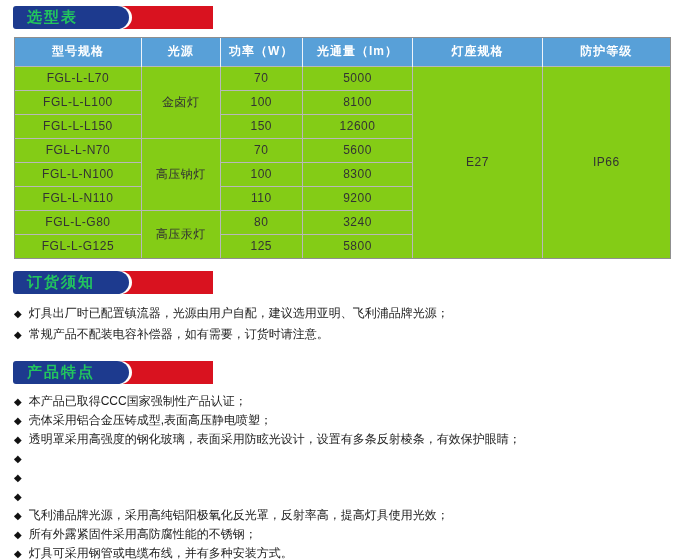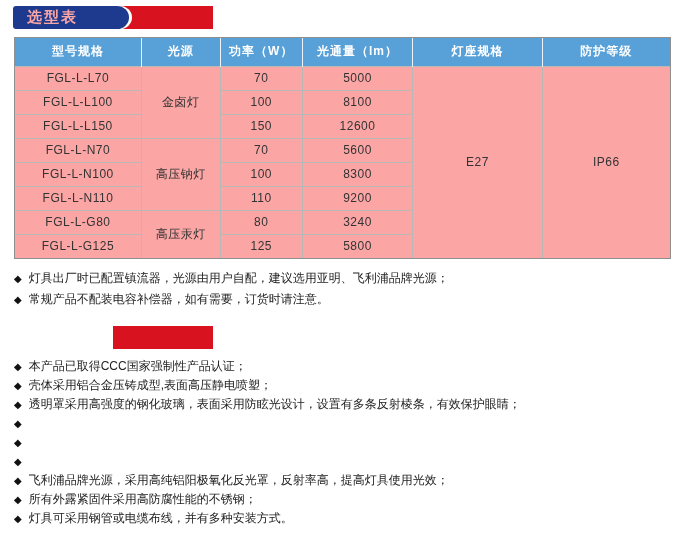--- a/index.html
+++ b/index.html
@@ -29,21 +29,21 @@
   .banner .blue-pill {
     position: absolute;
     left: 0; top: 0; bottom: 0;
     width: 116px;
     background: #1d3a8e;
     border-radius: 3px 12px 12px 3px / 3px 11.5px 11.5px 3px;
     box-shadow: 3px 0 0 0 #ffffff;
     display: flex;
     align-items: center;
     padding-left: 14px;
-    color: #fca5a5;
+    color: #22c55e;
     font-size: 15px;
     font-weight: bold;
     letter-spacing: 2px;
     white-space: nowrap;
   }
 
   .banner.b1 { margin-top: 6px; }
   .banner.b2 { margin-top: 12px; }
   .banner.b3 { margin-top: 16px; }
 
@@ -65,21 +65,21 @@
     height: 28px;
     border-right: 1px solid #eef4fa;
     letter-spacing: 1px;
   }
   th:last-child { border-right: none; }
   td {
     font-size: 12px;
     color: #333333;
     text-align: center;
     height: 24px;
-    background: #fca5a5;
+    background: #84cc16;
     border-right: 1px solid #b8b8b8;
     border-top: 1px solid #b8b8b8;
     letter-spacing: 0.5px;
   }
   td.last { border-right: none; }
 
   
   ul.bullets {
     list-style: none;
     margin-left: 14px;
@@ -178,34 +178,39 @@
           </tr>
           <tr>
             <td>FGL-L-G125</td>
             <td>125</td>
             <td>5800</td>
           </tr>
         </tbody>
     </table>
   </div>
 
+  <div class="banner b2">
+    <div class="red-swoosh"></div>
+    <div class="blue-pill">订货须知</div>
+  </div>
 
   <ul class="bullets notes">
       <li>
         <span class="diamond">◆</span>
         <span>灯具出厂时已配置镇流器，光源由用户自配，建议选用亚明、飞利浦品牌光源；</span>
       </li>
       <li>
         <span class="diamond">◆</span>
         <span>常规产品不配装电容补偿器，如有需要，订货时请注意。</span>
       </li>
     </ul>
 
   <div class="banner b3">
     <div class="red-swoosh"></div>
+    <div class="blue-pill">产品特点</div>
   </div>
 
   <ul class="bullets feats">
       <li>
         <span class="diamond">◆</span>
         <span>本产品已取得CCC国家强制性产品认证；</span>
       </li>
       <li>
         <span class="diamond">◆</span>
         <span>壳体采用铝合金压铸成型,表面高压静电喷塑；</span>

